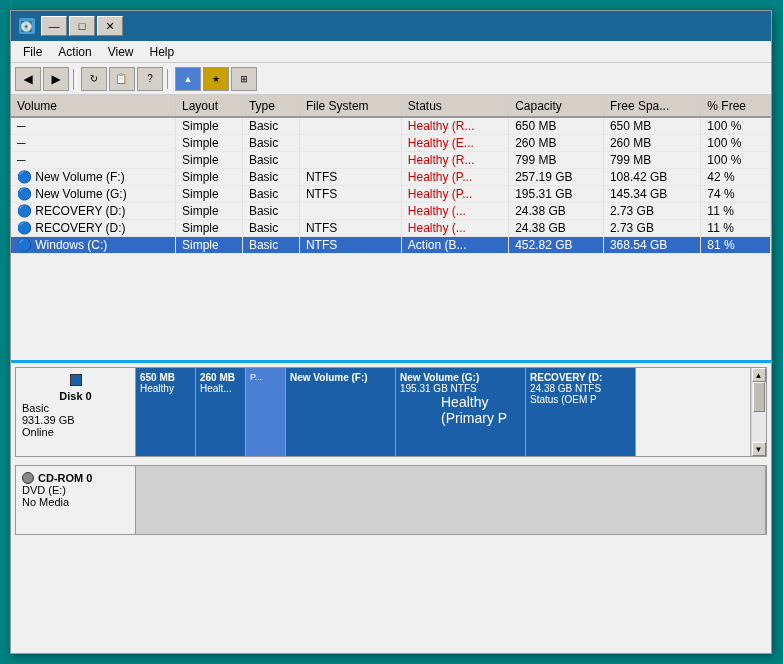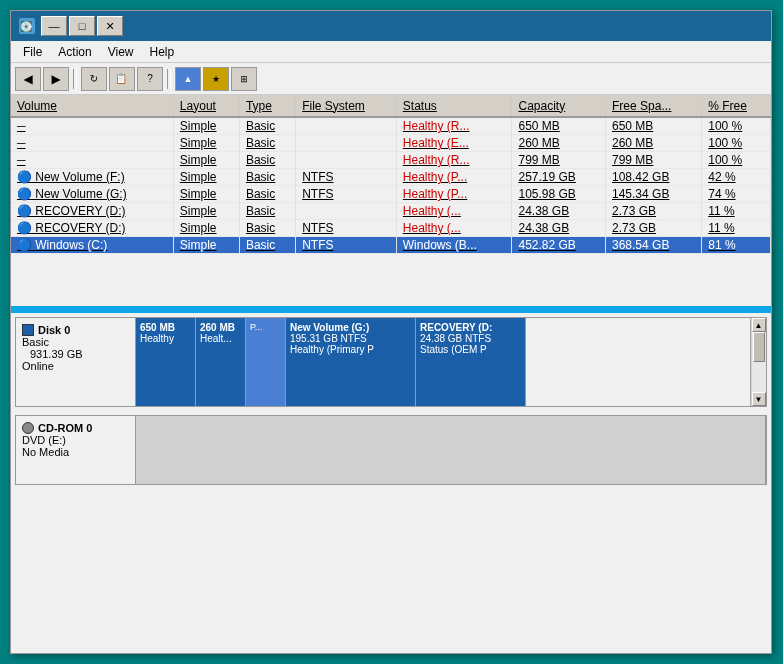--- a/index.html
+++ b/index.html
@@ -123,24 +123,23 @@
 
     .content-area {
       flex: 1;
       display: flex;
       flex-direction: column;
       overflow: hidden;
     }
 
     .top-panel {
       flex: 0 0 auto;
-      height: 218px;
+      height: 268px;
       overflow-y: auto;
-      border-bottom: 7px solid #0ea5e9;
-      text-decoration: underline;
+      border-bottom: 3px solid #0ea5e9;
     }
 
     .table {
       width: 100%;
       border-collapse: collapse;
       font-size: 12px;
     }
 
     .table thead tr {
       background: #e8e8e8;
@@ -381,21 +380,21 @@
               <td>257.19 GB</td>
               <td>108.42 GB</td>
               <td>42 %</td>
             </tr>
             <tr>
               <td>🔵 New Volume (G:)</td>
               <td>Simple</td>
               <td>Basic</td>
               <td>NTFS</td>
               <td style="color: rgb(204, 0, 0);">Healthy (P...</td>
-              <td>105.98 GB</td>
+              <td>195.31 GB</td>
               <td>145.34 GB</td>
               <td>74 %</td>
             </tr>
             <tr>
               <td>🔵 RECOVERY (D:)</td>
               <td>Simple</td>
               <td>Basic</td>
               <td></td>
               <td style="color: rgb(204, 0, 0);">Healthy (...</td>
               <td>24.38 GB</td>
@@ -410,57 +409,60 @@
               <td style="color: rgb(204, 0, 0);">Healthy (...</td>
               <td>24.38 GB</td>
               <td>2.73 GB</td>
               <td>11 %</td>
             </tr>
             <tr class="selected">
               <td>🔵 Windows (C:)</td>
               <td>Simple</td>
               <td>Basic</td>
               <td>NTFS</td>
-              <td>Windows (B...</td>
+              <td>Action (B...</td>
               <td>452.82 GB</td>
               <td>368.54 GB</td>
               <td>81 %</td>
             </tr>
           </tbody>
       </table>
     </div>
 
     <div class="disk-area" style="display:flex;flex-direction:column;gap:4px;position:relative;">
 
       <div class="disk-row">
         <div class="disk-label">
-          <div style="display:flex;align-items:center;gap:4px;">
+          <div style="display:flex;align-items:center;gap:4px;flex-direction:column;">
             <div style="width:12px;height:12px;background:#1a5fa8;border:1px solid #333;"></div>
             <span style="font-weight:bold;font-size:11px;">Disk 0</span>
           </div>
           <div style="font-size:11px;">Basic</div>
-          <div style="font-size:11px;margin-left:8px;">931.39 GB</div>
+          <div style="font-size:11px;">931.39 GB</div>
           <div style="font-size:11px;">Online</div>
         </div>
         <div class="disk-partitions">
           <div class="partition partition-blue" style="width:60px;min-width:60px;">
             <div style="font-size:10px;font-weight:bold;">650 MB</div>
             <div style="font-size:10px;">Healthy</div>
           </div>
           <div class="partition partition-blue" style="width:50px;min-width:50px;">
             <div style="font-size:10px;font-weight:bold;">260 MB</div>
             <div style="font-size:10px;">Healt...</div>
           </div>
           <div class="partition partition-blue-light" style="width:40px;min-width:40px;background:#4a7fd4;">
             <div style="font-size:9px;color:white;">P...</div>
           </div>
+          <div class="partition partition-blue" style="width:110px;min-width:110px;">
+            <div style="font-size:10px;font-weight:bold;">New Volume (F:)</div>
+          </div>
           <div class="partition partition-blue" style="width:130px;min-width:130px;">
             <div style="font-size:10px;font-weight:bold;">New Volume (G:)</div>
             <div style="font-size:10px;">195.31 GB NTFS</div>
-            <div style="font-size:10px;">Healthy (Primary P</div>
+            <div style="font-size:14px;margin-left:41px;">Healthy (Primary P</div>
           </div>
           <div class="partition partition-blue" style="width:110px;min-width:110px;">
             <div style="font-size:10px;font-weight:bold;">RECOVERY (D:</div>
             <div style="font-size:10px;">24.38 GB NTFS</div>
             <div style="font-size:10px;">Status (OEM P</div>
           </div>
         </div>
         <div class="disk-scrollbar-right">
           <div class="scroll-btn">▲</div>
           <div class="scroll-track">

